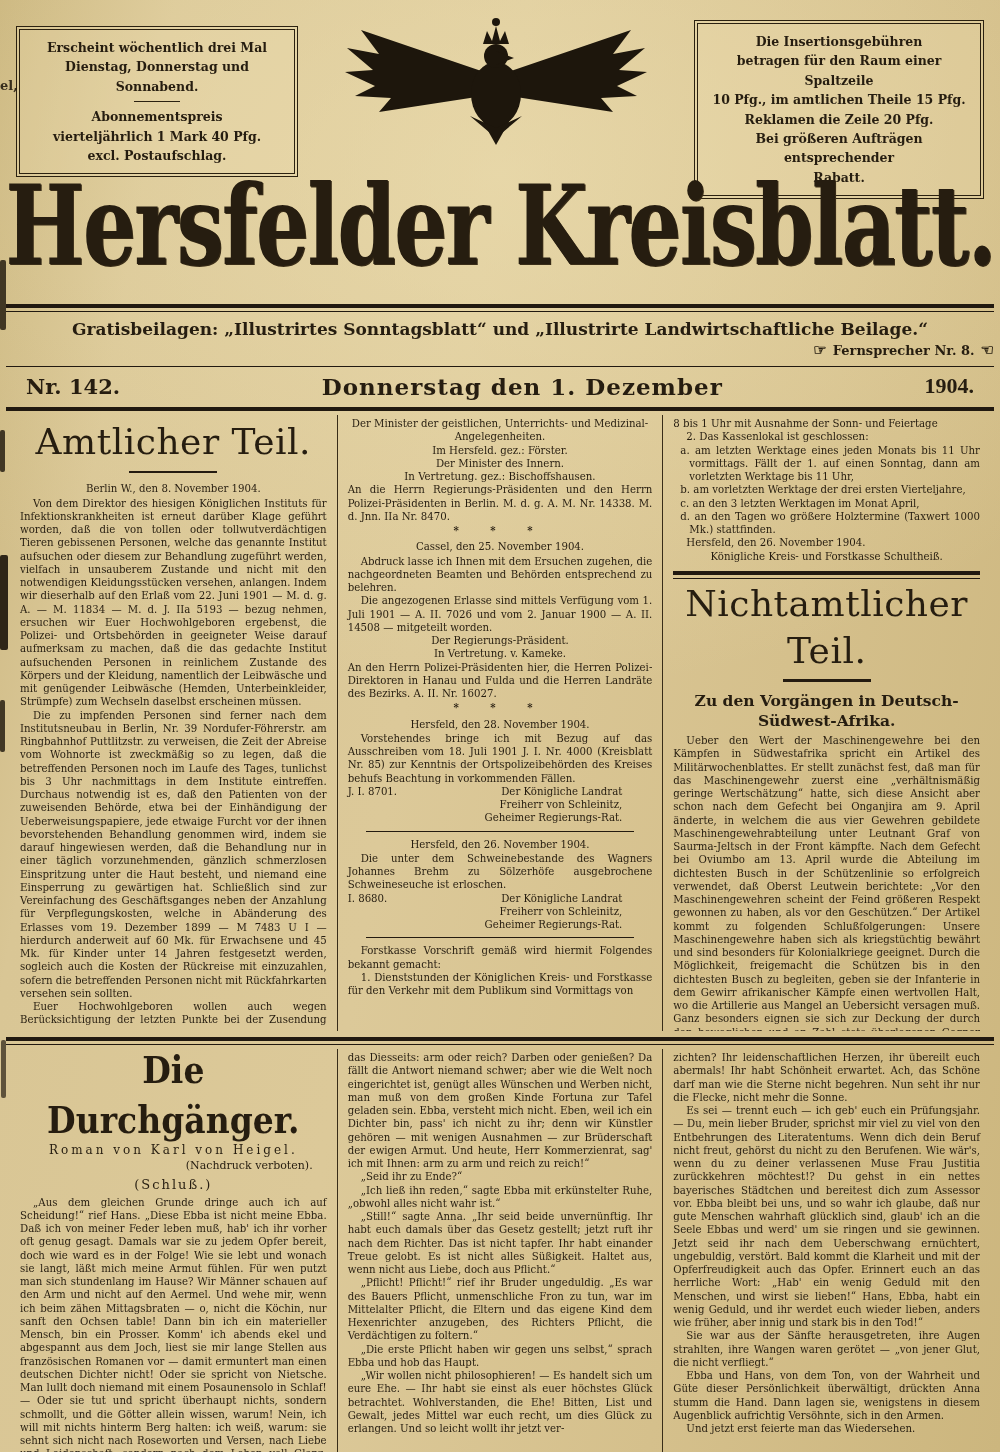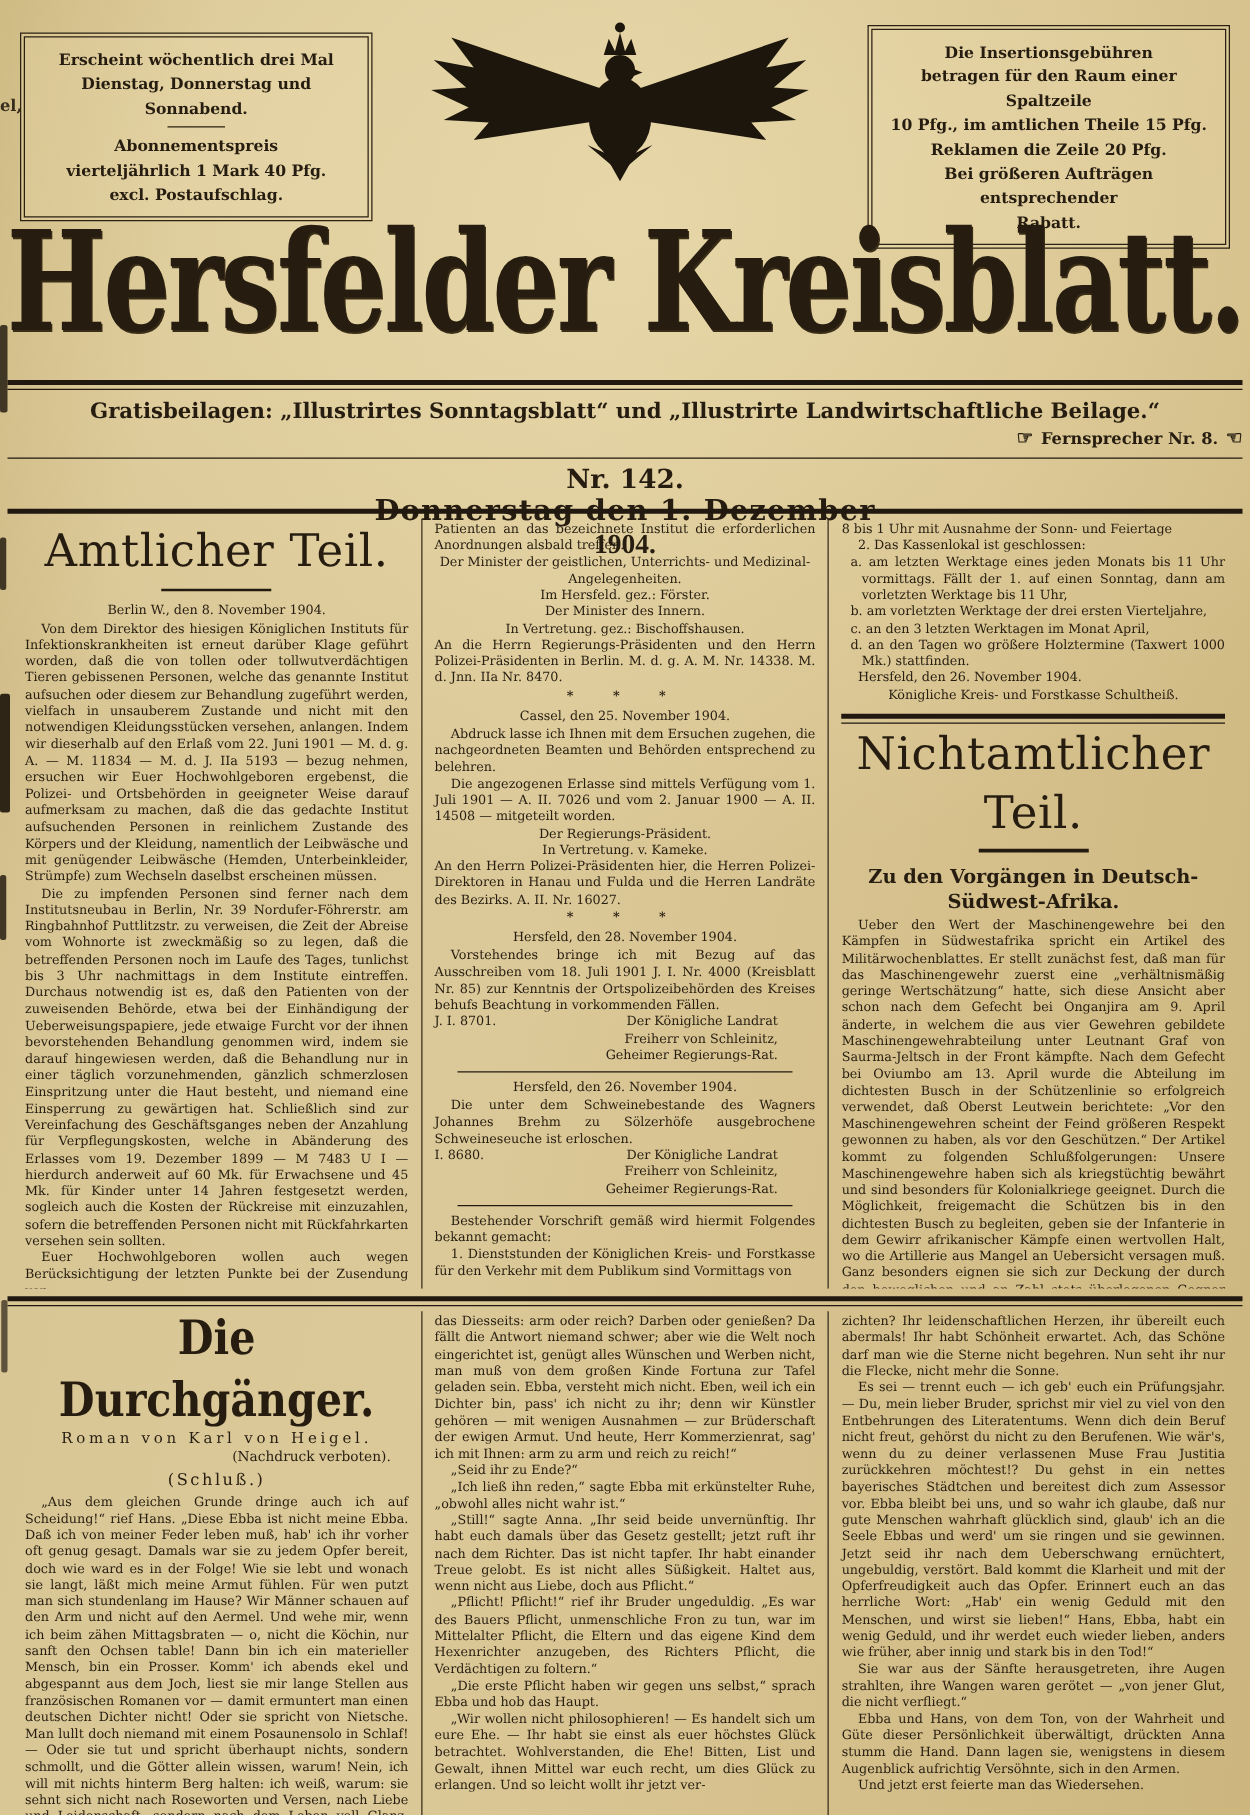--- a/index.html
+++ b/index.html
@@ -32,21 +32,21 @@
     height:148px;line-height:158px;
     text-shadow:1px 1px 0 #3a2d18;
     white-space:nowrap;
   }
   .rule-thickthin{border-top:4px solid #211910;border-bottom:1.5px solid #211910;height:3px;margin:6px 6px 0;}
   .rule-thin{border-top:1.5px solid #211910;margin:3px 6px 0;}
   .rule-thick{border-top:4px solid #211910;margin:2px 6px 0;}
   .subtitle{font-weight:bold;font-size:17px;text-align:center;margin-top:7px;}
   .phoneline{font-weight:bold;font-size:13px;text-align:right;margin:2px 0 4px;}
   .phoneline .hand{font-size:15px;padding:0 6px;}
-  .daterow{display:flex;justify-content:space-between;align-items:center;padding:3px 26px;height:32px;flex-direction:column;}
+  .daterow{display:flex;justify-content:space-between;align-items:center;padding:3px 26px;height:32px;}
   .issue-no{font-weight:bold;font-size:21px;}
   .issue-date{font-weight:bold;font-size:23px;letter-spacing:1px;text-align:center;}
   .issue-year{font-weight:bold;font-size:22px;font-family:Liberation Serif, serif;}
   
   .main{display:grid;grid-template-columns:1fr 1fr 1fr;height:616px;overflow:hidden;padding:4px 10px 0;}
   .col{padding:2px 10px 0;font-size:10.2px;line-height:1.3;overflow:hidden;}
   .col-mid{border-left:1.5px solid #382c18;border-right:1.5px solid #382c18;}
   p{margin:0;}
   .p{ text-align:justify;text-indent:13px;}
   .p-flush{text-align:justify;text-indent:0;}
@@ -139,21 +139,20 @@
     <div class="col">
       <h2 class="section-head">Amtlicher Teil.</h2>
       <div class="head-underline"></div>
       <p class="dateline">Berlin W., den 8. November 1904.</p>
       <p class="p">Von dem Direktor des hiesigen Königlichen Instituts für Infektionskrankheiten ist erneut darüber Klage geführt worden, daß die von tollen oder tollwutverdächtigen Tieren gebissenen Personen, welche das genannte Institut aufsuchen oder diesem zur Behandlung zugeführt werden, vielfach in unsauberem Zustande und nicht mit den notwendigen Kleidungsstücken versehen, anlangen. Indem wir dieserhalb auf den Erlaß vom 22. Juni 1901 — M. d. g. A. — M. 11834 — M. d. J. IIa 5193 — bezug nehmen, ersuchen wir Euer Hochwohlgeboren ergebenst, die Polizei- und Ortsbehörden in geeigneter Weise darauf aufmerksam zu machen, daß die das gedachte Institut aufsuchenden Personen in reinlichem Zustande des Körpers und der Kleidung, namentlich der Leibwäsche und mit genügender Leibwäsche (Hemden, Unterbeinkleider, Strümpfe) zum Wechseln daselbst erscheinen müssen.</p>
       <p class="p">Die zu impfenden Personen sind ferner nach dem Institutsneubau in Berlin, Nr. 39 Nordufer-Föhrerstr. am Ringbahnhof Puttlitzstr. zu verweisen, die Zeit der Abreise vom Wohnorte ist zweckmäßig so zu legen, daß die betreffenden Personen noch im Laufe des Tages, tunlichst bis 3 Uhr nachmittags in dem Institute eintreffen. Durchaus notwendig ist es, daß den Patienten von der zuweisenden Behörde, etwa bei der Einhändigung der Ueberweisungspapiere, jede etwaige Furcht vor der ihnen bevorstehenden Behandlung genommen wird, indem sie darauf hingewiesen werden, daß die Behandlung nur in einer täglich vorzunehmenden, gänzlich schmerzlosen Einspritzung unter die Haut besteht, und niemand eine Einsperrung zu gewärtigen hat. Schließlich sind zur Vereinfachung des Geschäftsganges neben der Anzahlung für Verpflegungskosten, welche in Abänderung des Erlasses vom 19. Dezember 1899 — M 7483 U I — hierdurch anderweit auf 60 Mk. für Erwachsene und 45 Mk. für Kinder unter 14 Jahren festgesetzt werden, sogleich auch die Kosten der Rückreise mit einzuzahlen, sofern die betreffenden Personen nicht mit Rückfahrkarten versehen sein sollten.</p>
       <p class="p">Euer Hochwohlgeboren wollen auch wegen Berücksichtigung der letzten Punkte bei der Zusendung von</p>
     </div>
 
     <div class="col col-mid">
-      <p class="p-flush">Patienten an das bezeichnete Institut die erforderlichen Anordnungen alsbald treffen.</p>
       <p class="center">Der Minister der geistlichen, Unterrichts- und Medizinal-Angelegenheiten.</p>
       <p class="center">Im Hersfeld.  gez.: Förster.</p>
       <p class="center">Der Minister des Innern.</p>
       <p class="center">In Vertretung.  gez.: Bischoffshausen.</p>
       <p class="p-flush">An die Herrn Regierungs-Präsidenten und den Herrn Polizei-Präsidenten in Berlin.  M. d. g. A. M. Nr. 14338.  M. d. Jnn. IIa Nr. 8470.</p>
       <p class="stars">* * *</p>
       <p class="dateline">Cassel, den 25. November 1904.</p>
       <p class="p">Abdruck lasse ich Ihnen mit dem Ersuchen zugehen, die nachgeordneten Beamten und Behörden entsprechend zu belehren.</p>
       <p class="p">Die angezogenen Erlasse sind mittels Verfügung vom 1. Juli 1901 — A. II. 7026 und vom 2. Januar 1900 — A. II. 14508 — mitgeteilt worden.</p>
       <p class="center">Der Regierungs-Präsident.</p>
@@ -171,21 +170,21 @@
       <div class="notice-rule"></div>
       <p class="dateline">Hersfeld, den 26. November 1904.</p>
       <p class="p">Die unter dem Schweinebestande des Wagners Johannes Brehm zu Sölzerhöfe ausgebrochene Schweineseuche ist erloschen.</p>
       <div class="refline">
         <span>I. 8680.</span>
         <span>Der Königliche Landrat</span>
       </div>
       <p class="sig-right">Freiherr von Schleinitz,</p>
       <p class="sig-right">Geheimer Regierungs-Rat.</p>
       <div class="notice-rule"></div>
-      <p class="p">Bestehender Vorschrift gemäß wird hiermit Folgendes bekannt gemacht:</p>
+      <p class="p">Forstkasse Vorschrift gemäß wird hiermit Folgendes bekannt gemacht:</p>
       <p class="p">1. Dienststunden der Königlichen Kreis- und Forstkasse für den Verkehr mit dem Publikum sind Vormittags von</p>
     </div>
 
     <div class="col">
       <p class="p-flush">8 bis 1 Uhr mit Ausnahme der Sonn- und Feiertage</p>
       <p class="p">2. Das Kassenlokal ist geschlossen:</p>
       <p class="list-item">a. am letzten Werktage eines jeden Monats bis 11 Uhr vormittags. Fällt der 1. auf einen Sonntag, dann am vorletzten Werktage bis 11 Uhr,</p>
       <p class="list-item">b. am vorletzten Werktage der drei ersten Vierteljahre,</p>
       <p class="list-item">c. an den 3 letzten Werktagen im Monat April,</p>
       <p class="list-item">d. an den Tagen wo größere Holztermine (Taxwert 1000 Mk.) stattfinden.</p>
@@ -213,21 +212,21 @@
 
     </div>
 
     <div class="col col-mid">
       <p class="p-flush">das Diesseits: arm oder reich? Darben oder genießen? Da fällt die Antwort niemand schwer; aber wie die Welt noch eingerichtet ist, genügt alles Wünschen und Werben nicht, man muß von dem großen Kinde Fortuna zur Tafel geladen sein. Ebba, versteht mich nicht. Eben, weil ich ein Dichter bin, pass' ich nicht zu ihr; denn wir Künstler gehören — mit wenigen Ausnahmen — zur Brüderschaft der ewigen Armut. Und heute, Herr Kommerzienrat, sag' ich mit Ihnen: arm zu arm und reich zu reich!“</p>
       <p class="p">„Seid ihr zu Ende?“</p>
       <p class="p">„Ich ließ ihn reden,“ sagte Ebba mit erkünstelter Ruhe, „obwohl alles nicht wahr ist.“</p>
       <p class="p">„Still!“ sagte Anna. „Ihr seid beide unvernünftig. Ihr habt euch damals über das Gesetz gestellt; jetzt ruft ihr nach dem Richter. Das ist nicht tapfer. Ihr habt einander Treue gelobt. Es ist nicht alles Süßigkeit. Haltet aus, wenn nicht aus Liebe, doch aus Pflicht.“</p>
       <p class="p">„Pflicht! Pflicht!“ rief ihr Bruder ungeduldig. „Es war des Bauers Pflicht, unmenschliche Fron zu tun, war im Mittelalter Pflicht, die Eltern und das eigene Kind dem Hexenrichter anzugeben, des Richters Pflicht, die Verdächtigen zu foltern.“</p>
       <p class="p">„Die erste Pflicht haben wir gegen uns selbst,“ sprach Ebba und hob das Haupt.</p>
-      <p class="p">„Wir wollen nicht philosophieren! — Es handelt sich um eure Ehe. — Ihr habt sie einst als euer höchstes Glück betrachtet. Wohlverstanden, die Ehe! Bitten, List und Gewalt, ihnen Mittel war euch recht, um dies Glück zu erlangen. Und so leicht wollt ihr jetzt ver-</p>
+      <p class="p">„Wir wollen nicht philosophieren! — Es handelt sich um eure Ehe. — Ihr habt sie einst als euer höchstes Glück betrachtet. Wohlverstanden, die Ehe! Bitten, List und Gewalt, jedes Mittel war euch recht, um dies Glück zu erlangen. Und so leicht wollt ihr jetzt ver-</p>
     </div>
 
     <div class="col">
       <p class="p-flush">zichten? Ihr leidenschaftlichen Herzen, ihr übereilt euch abermals! Ihr habt Schönheit erwartet. Ach, das Schöne darf man wie die Sterne nicht begehren. Nun seht ihr nur die Flecke, nicht mehr die Sonne.</p>
       <p class="p">Es sei — trennt euch — ich geb' euch ein Prüfungsjahr. — Du, mein lieber Bruder, sprichst mir viel zu viel von den Entbehrungen des Literatentums. Wenn dich dein Beruf nicht freut, gehörst du nicht zu den Berufenen. Wie wär's, wenn du zu deiner verlassenen Muse Frau Justitia zurückkehren möchtest!? Du gehst in ein nettes bayerisches Städtchen und bereitest dich zum Assessor vor. Ebba bleibt bei uns, und so wahr ich glaube, daß nur gute Menschen wahrhaft glücklich sind, glaub' ich an die Seele Ebbas und werd' um sie ringen und sie gewinnen. Jetzt seid ihr nach dem Ueberschwang ernüchtert, ungebuldig, verstört. Bald kommt die Klarheit und mit der Opferfreudigkeit auch das Opfer. Erinnert euch an das herrliche Wort: „Hab' ein wenig Geduld mit den Menschen, und wirst sie lieben!“ Hans, Ebba, habt ein wenig Geduld, und ihr werdet euch wieder lieben, anders wie früher, aber innig und stark bis in den Tod!“</p>
       <p class="p">Sie war aus der Sänfte herausgetreten, ihre Augen strahlten, ihre Wangen waren gerötet — „von jener Glut, die nicht verfliegt.“</p>
       <p class="p">Ebba und Hans, von dem Ton, von der Wahrheit und Güte dieser Persönlichkeit überwältigt, drückten Anna stumm die Hand. Dann lagen sie, wenigstens in diesem Augenblick aufrichtig Versöhnte, sich in den Armen.</p>
       <p class="p">Und jetzt erst feierte man das Wiedersehen.</p>
     </div>
   </div>

